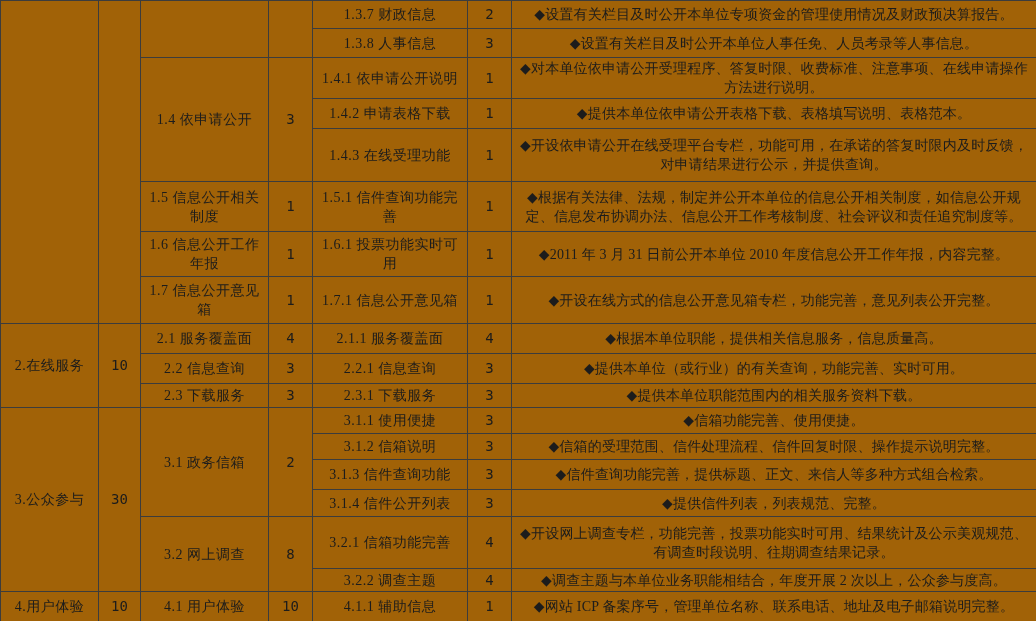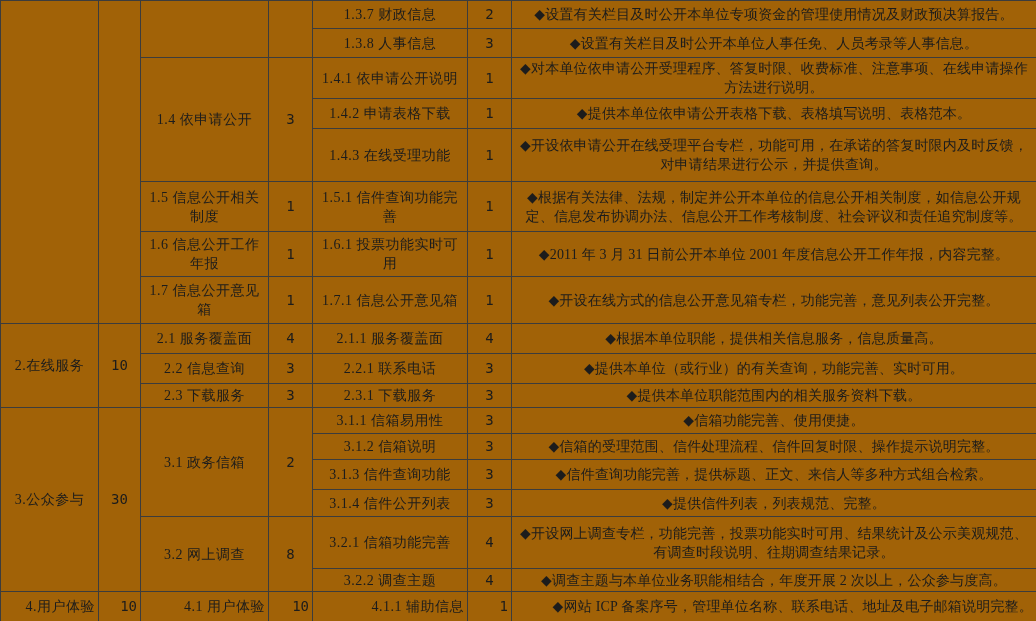--- a/index.html
+++ b/index.html
@@ -33,21 +33,21 @@
   td.c-cat   { letter-spacing: 0.5px; }
   td.c-score { font-family: "DejaVu Sans Mono", "Liberation Mono", monospace; font-size: 13px; }
   td.c-sub   { letter-spacing: 0.5px; }
   td.c-item  { letter-spacing: 0.5px; }
   td.c-desc  {
     text-align: left;
     padding: 2px 8px 2px 6px;
     line-height: 21px;
     letter-spacing: 0.2px;
   }
-  tr.last td { border-bottom: 2px solid #b91c1c; text-align: right; }
+  tr.last td { border-bottom: 2px solid #b91c1c; }
 </style>
 </head>
 <body>
 
 <div class="page">
   <table class="eval">
     <colgroup>
       <col style="width:98px">
       <col style="width:42px">
       <col style="width:128px">
@@ -100,21 +100,21 @@
         <td class="c-item">1.5.1 信件查询功能完善</td>
         <td class="c-score">1</td>
         <td class="c-desc">◆根据有关法律、法规，制定并公开本单位的信息公开相关制度，如信息公开规定、信息发布协调办法、信息公开工作考核制度、社会评议和责任追究制度等。</td>
       </tr>
 
       <tr style="height:45px">
         <td class="c-sub">1.6 信息公开工作年报</td>
         <td class="c-score">1</td>
         <td class="c-item">1.6.1 投票功能实时可用</td>
         <td class="c-score">1</td>
-        <td class="c-desc">◆2011 年 3 月 31 日前公开本单位 2001 年度信息公开工作年报，内容完整。</td>
+        <td class="c-desc">◆2011 年 3 月 31 日前公开本单位 2010 年度信息公开工作年报，内容完整。</td>
       </tr>
 
       <tr style="height:47px">
         <td class="c-sub">1.7 信息公开意见箱</td>
         <td class="c-score">1</td>
         <td class="c-item">1.7.1 信息公开意见箱</td>
         <td class="c-score">1</td>
         <td class="c-desc">◆开设在线方式的信息公开意见箱专栏，功能完善，意见列表公开完整。</td>
       </tr>
 
@@ -124,39 +124,39 @@
         <td class="c-sub">2.1 服务覆盖面</td>
         <td class="c-score">4</td>
         <td class="c-item">2.1.1 服务覆盖面</td>
         <td class="c-score">4</td>
         <td class="c-desc">◆根据本单位职能，提供相关信息服务，信息质量高。</td>
       </tr>
 
       <tr style="height:30px">
         <td class="c-sub">2.2 信息查询</td>
         <td class="c-score">3</td>
-        <td class="c-item">2.2.1 联系电话</td>
+        <td class="c-item">2.2.1 信息查询</td>
         <td class="c-score">3</td>
         <td class="c-desc">◆提供本单位（或行业）的有关查询，功能完善、实时可用。</td>
       </tr>
 
       <tr style="height:24px">
         <td class="c-sub">2.3 下载服务</td>
         <td class="c-score">3</td>
         <td class="c-item">2.3.1 下载服务</td>
         <td class="c-score">3</td>
         <td class="c-desc">◆提供本单位职能范围内的相关服务资料下载。</td>
       </tr>
 
       <tr style="height:26px">
         <td class="c-cat" rowspan="6">3.公众参与</td>
         <td class="c-score" rowspan="6">30</td>
         <td class="c-sub" rowspan="4">3.1 政务信箱</td>
         <td class="c-score" rowspan="4">2</td>
-        <td class="c-item">3.1.1 信箱易用性</td>
+        <td class="c-item">3.1.1 使用便捷</td>
         <td class="c-score">3</td>
         <td class="c-desc">◆信箱功能完善、使用便捷。</td>
       </tr>
 
       <tr style="height:26px">
         <td class="c-item">3.1.2 信箱说明</td>
         <td class="c-score">3</td>
         <td class="c-desc">◆信箱的受理范围、信件处理流程、信件回复时限、操作提示说明完整。</td>
       </tr>
 

